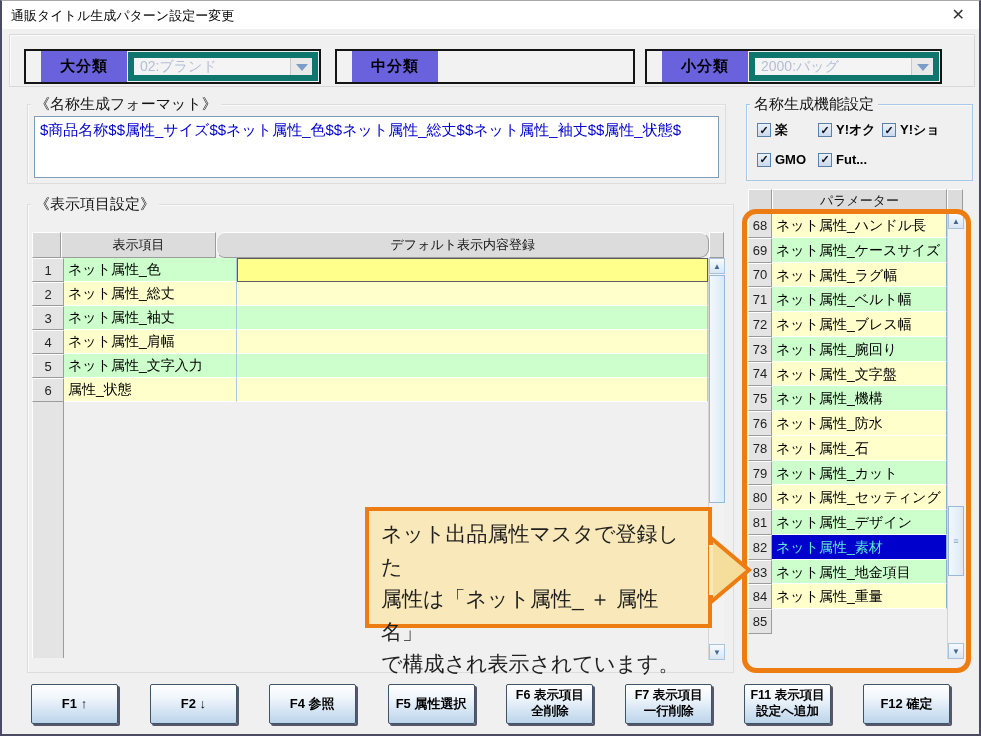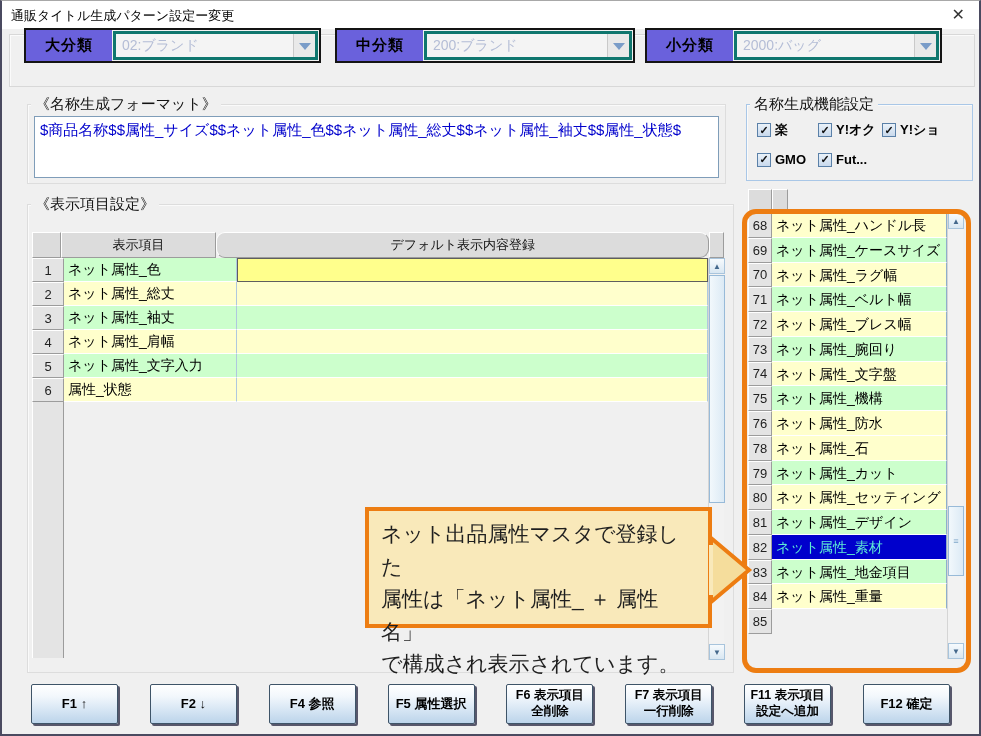--- a/index.html
+++ b/index.html
@@ -8,25 +8,25 @@
     position:relative; width:981px; height:736px; background:#F0F0F0;
     border:2px solid #4A4A60; border-top:1px solid #A8A8A8; overflow:hidden;
   }
   
   .titlebar{ position:absolute; left:0; top:0; width:100%; height:28px; background:#FFFFFF; }
   .title-text{ position:absolute; left:9px; top:6px; font-size:13px; color:#000; }
   .close-icon{ position:absolute; right:14px; top:4px; font-size:16px; color:#333; cursor:pointer; line-height:20px; }
   
   .topbox{ position:absolute; left:7px; top:33px; width:966px; height:53px;
     border:1px solid #D8D8D8; box-shadow:inset 1px 1px 0 #FBFBFB; }
-  .cat-group{ position:absolute; top:27px; height:35px; border:2px solid #141414; display:flex; background:#F2F2F2; }
+  .cat-group{ position:absolute; top:48px; height:35px; border:2px solid #141414; display:flex; background:#F2F2F2;padding-left:15px; }
   .cat-g0{ left:22px; width:297px; } .cat-g1{ left:333px; width:300px; } .cat-g2{ left:643px; width:297px; }
   .cat-label{ width:86px; background:#6A61DC; color:#000; font-weight:bold; font-size:15px;
     display:flex; align-items:center; justify-content:center; flex:none; letter-spacing:1px; }
-  .cat-combo{ flex:1; margin:1px; border:3px solid #0f766e; background:#F4F4F4; display:flex; align-items:center; overflow:hidden; }
+  .cat-combo{ flex:1; margin:1px; border:6px solid #0f766e; background:#F4F4F4; display:flex; align-items:center; overflow:hidden; }
   .combo-text{ flex:1; padding-left:6px; font-size:14px; color:#B4BDD6; white-space:nowrap; }
   .combo-arrow{ width:22px; align-self:stretch; background:#E9E9E9; border-left:1px solid #C9C9C9;
     display:flex; align-items:center; justify-content:center; }
   .combo-arrow:after{ content:""; border:6px solid transparent; border-top:7px solid #7A9CC8; margin-top:7px; }
   
   .fs{ position:absolute; border:1px solid #DDDDDD; box-shadow:inset 1px 1px 0 #FAFAFA; }
   .fs-legend{ position:absolute; top:-10px; left:3px; background:#F0F0F0; padding:0 4px; font-size:15px; color:#111; white-space:nowrap; }
   .fs-format{ left:25px; top:103px; width:699px; height:80px; }
   .format-input{ position:absolute; left:6px; top:11px; width:685px; height:62px; background:#FFF;
     border:1px solid #7F9DB9; color:#0000CC; font-size:15px; padding:4px 5px; overflow:hidden; white-space:nowrap; }
@@ -112,24 +112,20 @@
   <div id="category-bar">
       <div class="cat-group cat-g0">
         <div class="cat-label">大分類</div>
         <div class="cat-combo">
           <span class="combo-text">02:ブランド</span>
           <span class="combo-arrow"></span>
         </div>
       </div>
       <div class="cat-group cat-g1">
         <div class="cat-label">中分類</div>
-        <div class="cat-combo">
-          <span class="combo-text">200:ブランド</span>
-          <span class="combo-arrow"></span>
-        </div>
       </div>
       <div class="cat-group cat-g2">
         <div class="cat-label">小分類</div>
         <div class="cat-combo">
           <span class="combo-text">2000:バッグ</span>
           <span class="combo-arrow"></span>
         </div>
       </div>
     </div>
 
@@ -210,20 +206,21 @@
     <div class="mt-strip"></div>
     <div class="scrollbar mt-sb">
       <div class="sb-btn sb-up">▲</div>
       <div class="sb-thumb mt-thumb"></div>
       <div class="sb-btn sb-down">▼</div>
     </div>
   </div>
 
   <div class="param-header">
     <div class="hcell ph-cap-l"></div>
+    <div class="hcell ph-main">パラメーター</div>
     <div class="hcell ph-cap-r"></div>
   </div>
 
   <div class="param-list">
     <div id="param-rows">
         <div class="pl-row row-yellow">
           <div class="pl-num">68</div>
           <div class="pl-name">ネット属性_ハンドル長</div>
         </div>
         <div class="pl-row row-green">

